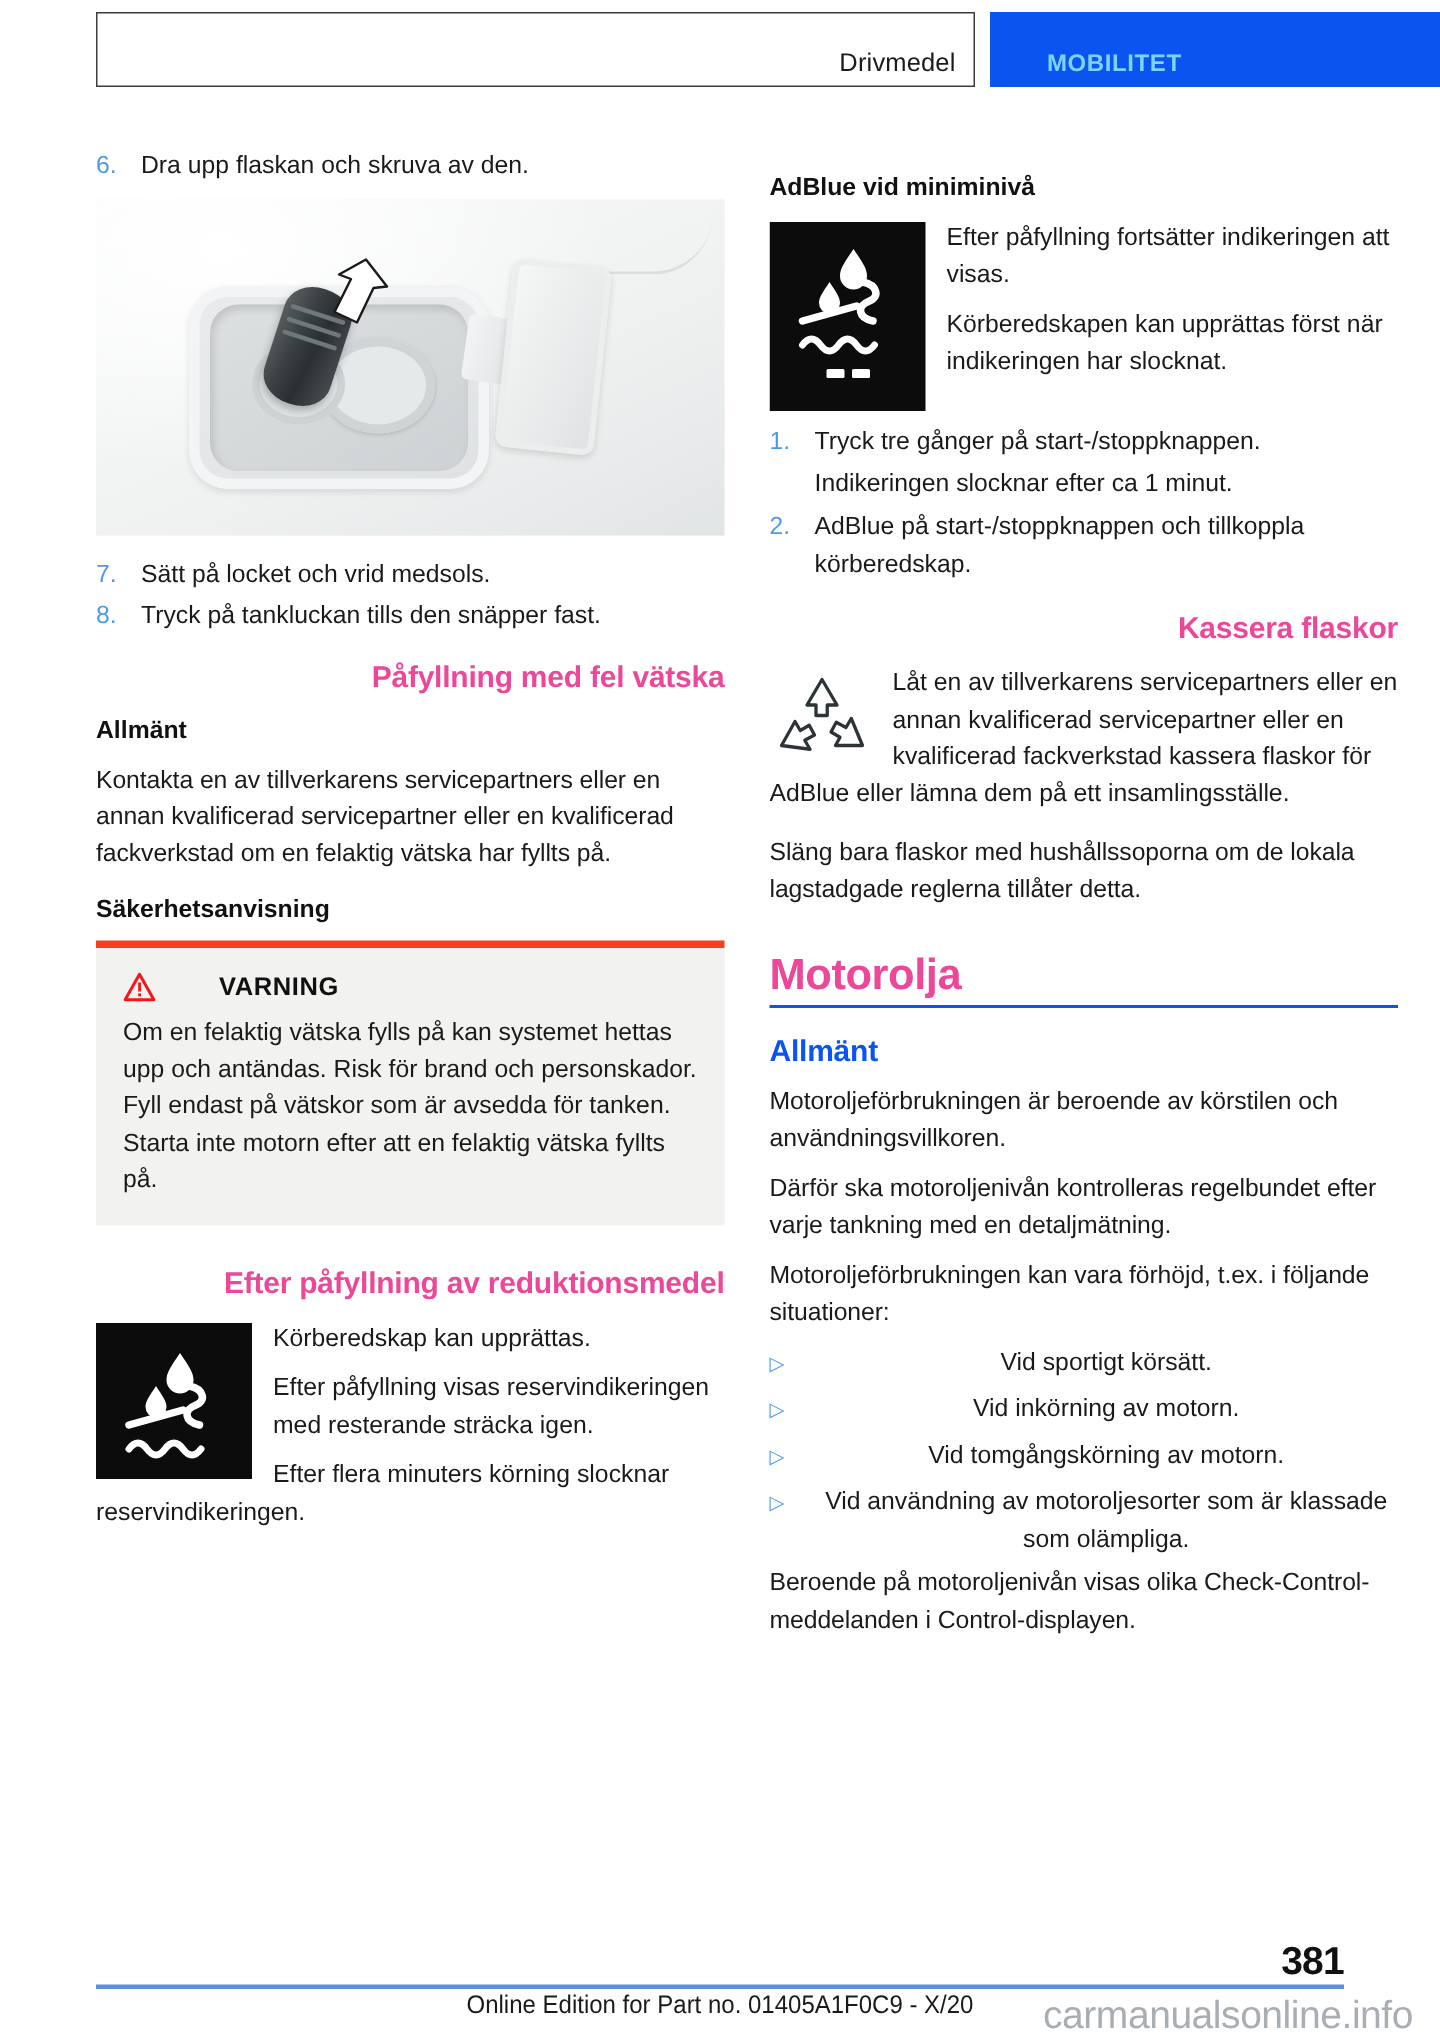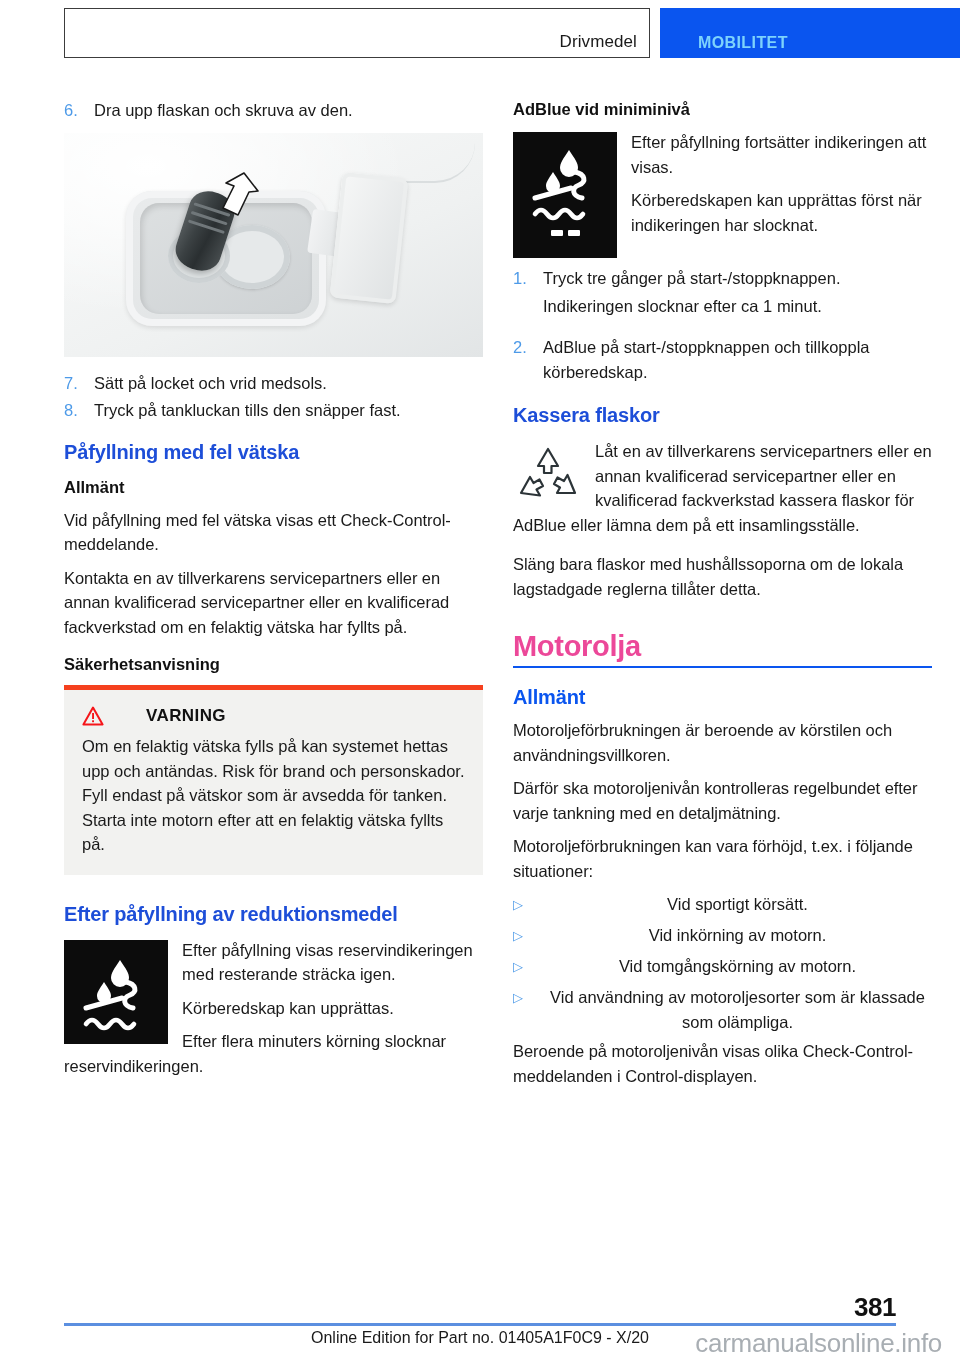--- a/index.html
+++ b/index.html
@@ -87,25 +87,26 @@
     color: #ec4899;
     letter-spacing: -0.3px;
     line-height: 34px;
     padding-bottom: 3px;
     border-bottom: 2.5px solid #0a55ef;
     margin-bottom: 16px;
   }
   .h2-blue {
     font-size: 20px;
     font-weight: bold;
-    color: #1d4ed8;
+    color: #ec4899;
     letter-spacing: -0.15px;
     line-height: 26px;
     margin-top: 16px;
     margin-bottom: 11px;
+    text-align: right;
   }
   .h2-blue-strong {
     font-size: 20px;
     font-weight: bold;
     color: #0a55ef;
     letter-spacing: -0.15px;
     line-height: 26px;
     margin-top: 4px;
     margin-bottom: 8px;
   }
@@ -131,21 +132,21 @@
     color: #4d9ae8;
     width: 30px;
     flex: 0 0 30px;
   }
   .numrow .numtext { flex: 1 1 auto; }
   .subtext {
     font-size: 16.5px;
     line-height: 24.5px;
     color: #1a1a1a;
     padding-left: 30px;
-    margin-bottom: 17px;
+    margin-bottom: 5px;
   }
 
   
   .bulrow {
     display: flex;
     font-size: 16.5px;
     line-height: 24.5px;
     color: #1a1a1a;
     margin-bottom: 5px;
   }
@@ -406,21 +407,20 @@
     </div>
     <div class="numrow">
       <span class="num">8.</span>
       <span class="numtext">Tryck på tankluckan tills den snäpper fast.</span>
     </div>
   </div>
 
   <h2 class="h2-blue">Påfyllning med fel vätska</h2>
 
   <h3 class="h3-bold">Allmänt</h3>
-  <p class="para">Vid påfyllning med fel vätska visas ett Check-Control-meddelande.</p>
   <p class="para">Kontakta en av tillverkarens servicepartners eller en annan kvalificerad servicepartner eller en kvalificerad fackverkstad om en felaktig vätska har fyllts på.</p>
 
   <h3 class="h3-bold" style="margin-top:14px;">Säkerhetsanvisning</h3>
 
   <div class="warnbox">
     <div class="warnhead">
       <svg class="wtri" width="22" height="20" viewBox="0 0 22 20">
         <path d="M11 1.5 L20.6 18.5 L1.4 18.5 Z" fill="none" stroke="#f5161a" stroke-width="2" stroke-linejoin="round"></path>
         <rect x="10.1" y="7" width="1.9" height="6" fill="#f5161a"></rect>
         <rect x="10.1" y="14.3" width="1.9" height="1.9" fill="#f5161a"></rect>
@@ -443,31 +443,31 @@
         <g fill="none" stroke="#ffffff" stroke-width="5" stroke-linecap="round">
           <path d="M22 68 L58 58"></path>
           <path d="M62 42 c10 2 12 10 4 13 c-8 3 -7 11 3 13"></path>
         </g>
         <g fill="none" stroke="#ffffff" stroke-width="4.6" stroke-linecap="round">
           <path d="M22 84 q6 -8 12 0 q6 8 12 0 q6 -8 12 0 q6 8 12 0"></path>
         </g>
       </svg>
     </div>
     <div class="icon-text">
+      <p>Körberedskap kan upprättas.</p>
       <p>Efter påfyllning visas reservindikeringen med resterande sträcka igen.</p>
-      <p>Körberedskap kan upprättas.</p>
       <p>Efter flera minuters körning slocknar reservindikeringen.</p>
     </div>
   </div>
 
 </div>
 
 <div class="col col-right">
 
-  <h3 class="h3-bold" style="margin-top:0;">AdBlue vid miniminivå</h3>
+  <h3 class="h3-bold" style="margin-top:16px;">AdBlue vid miniminivå</h3>
 
   <div class="icon-block clearfix">
     <div class="icon-tile icon-tile-tall">
       <svg width="104" height="126" viewBox="0 0 104 126">
         <g fill="#ffffff">
           <path d="M56 18 c6 9 9 13 9 18 a9 9 0 0 1 -18 0 c0 -5 3 -9 9 -18 z"></path>
           <path d="M40 40 c4.5 7 7 10 7 14 a7 7 0 0 1 -14 0 c0 -4 2.5 -7 7 -14 z"></path>
         </g>
         <g fill="none" stroke="#ffffff" stroke-width="5" stroke-linecap="round">
           <path d="M22 66 L58 56"></path>

